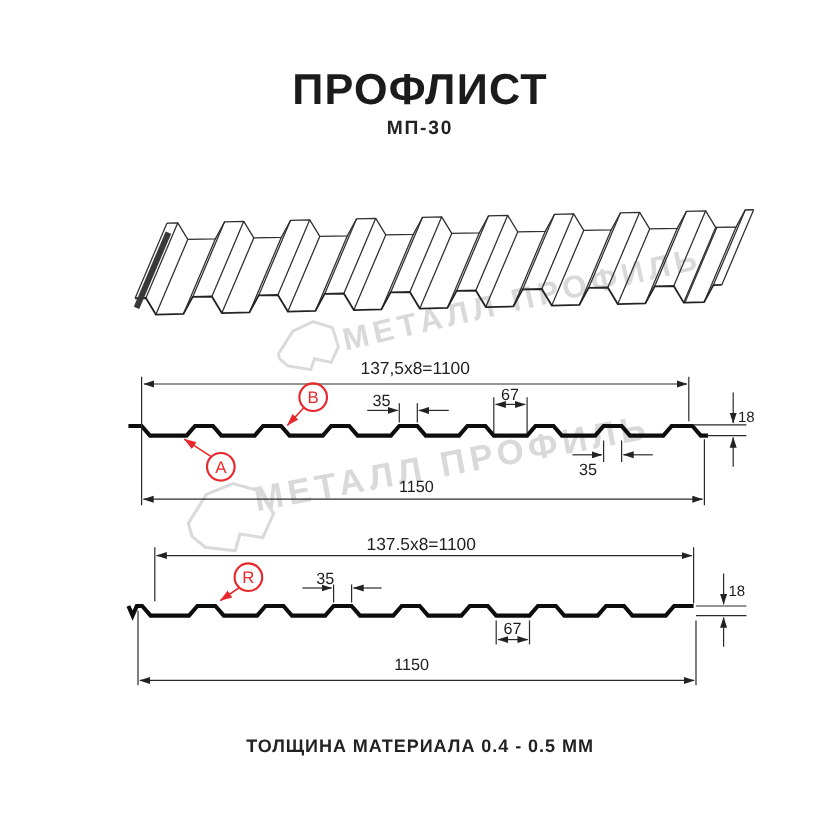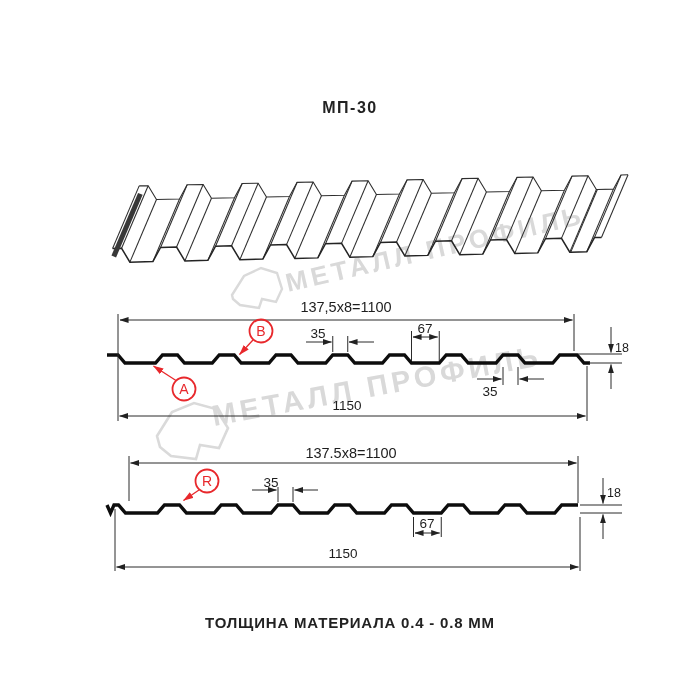--- a/index.html
+++ b/index.html
@@ -14,20 +14,21 @@
   .dimbig{font-size:14.5px;}
   .dimsm{font-size:12.5px;}
   .red-label{font-size:14px;fill:#e8282c;}
   .wm{font-size:26px;font-weight:700;fill:#d9d9d9;letter-spacing:4px;}
 </style>
 </head>
 <body>
 
 <div id="page">
 
+  <div id="title" class="center-text">ПРОФЛИСТ</div>
   <div id="subtitle" class="center-text">МП-30</div>
 
   <svg id="drawing" width="700" height="700" viewBox="0 0 700 700" style="position:absolute;left:0;top:0;">
     <defs>
       <marker id="ar" viewBox="0 0 8 6" refX="7.6" refY="3" markerWidth="9" markerHeight="7" orient="auto-start-reverse">
         <path d="M0,0.4 L8,3 L0,5.6 z" fill="#222"></path>
       </marker>
       <marker id="arr" viewBox="0 0 8 6" refX="7.6" refY="3" markerWidth="8" markerHeight="6" orient="auto-start-reverse">
         <path d="M0,0.4 L8,3 L0,5.6 z" fill="#e8282c"></path>
       </marker>
@@ -182,14 +183,14 @@
       <text class="dimsm" x="607" y="497">18</text>
 
       <g>
         <line x1="199" y1="490" x2="183.5" y2="500.5" stroke="#e8282c" stroke-width="1.3" marker-end="url(#arr)"></line>
         <circle cx="207" cy="481" r="11.5" fill="none" stroke="#e8282c" stroke-width="1.8"></circle>
         <text class="red-label" x="207" y="486" text-anchor="middle">R</text>
       </g>
     </g>
   </svg>
 
-  <div id="footer" class="center-text">ТОЛЩИНА МАТЕРИАЛА 0.4 - 0.8 ММ</div>
+  <div id="footer" class="center-text">ТОЛЩИНА МАТЕРИАЛА 0.4 - 0.5 ММ</div>
 </div>
 
 </body></html>

